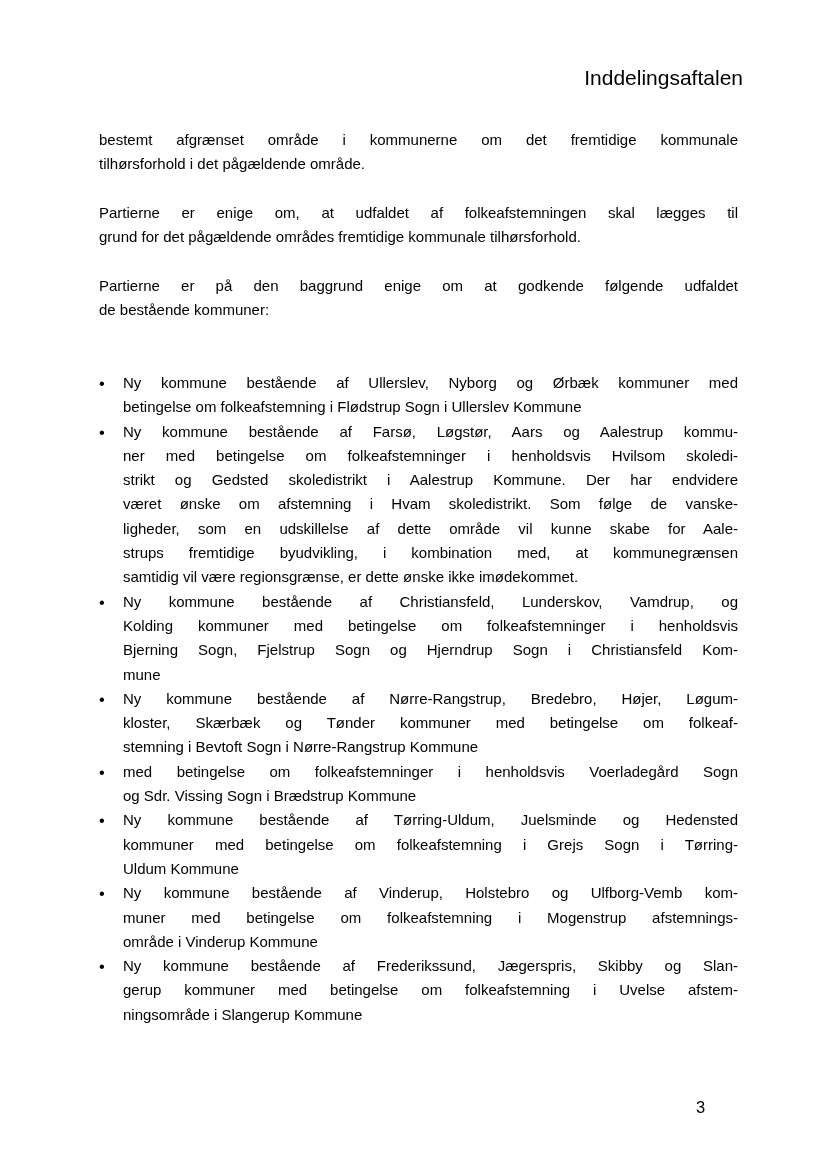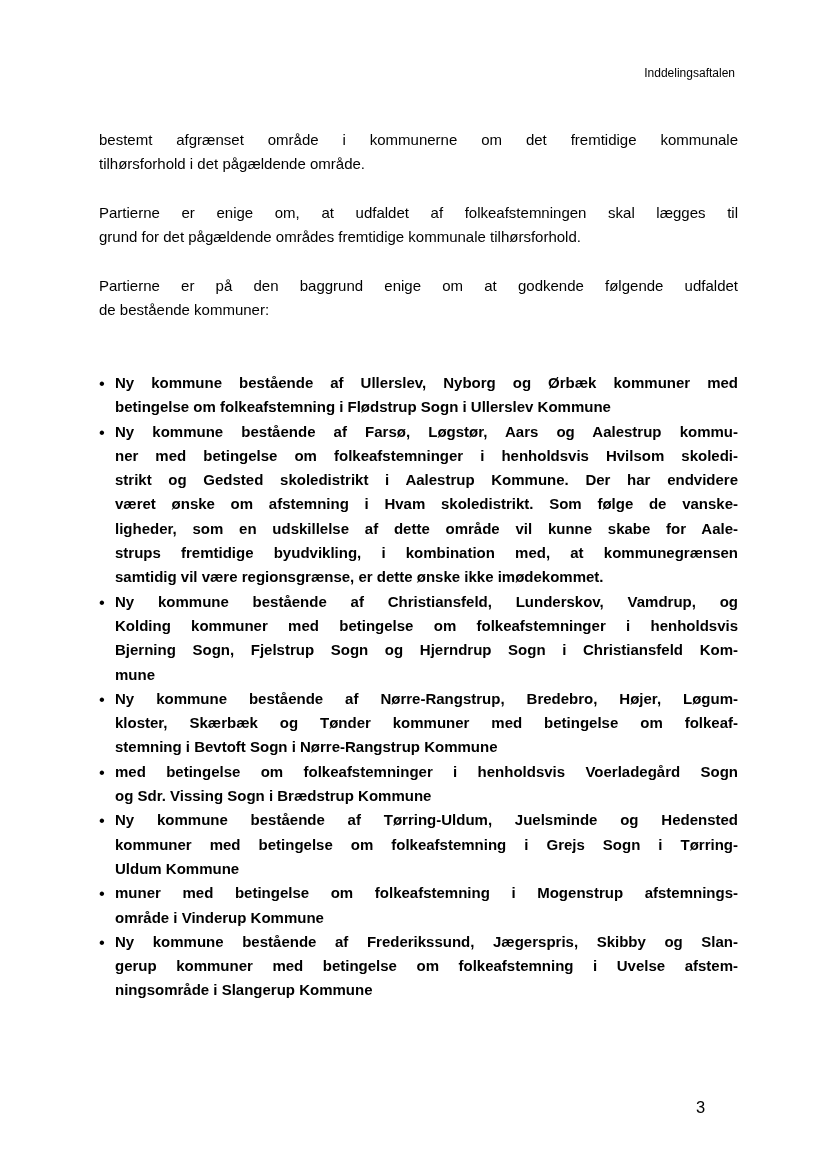--- a/index.html
+++ b/index.html
@@ -1,25 +1,25 @@
 <!DOCTYPE html>
 <html><head>
 <meta charset="utf-8">
 <style>
   html, body { margin: 0; padding: 0; background: #ffffff; }
   body { width: 827px; height: 1169px; position: relative; overflow: hidden;
          font-family: "Liberation Sans", sans-serif; color: #000; }
-  .header { position: absolute; top: 66px; right: 92px; font-size: 12px; }
+  .header { position: absolute; top: 66px; right: 84px; font-size: 21px; }
   .block { position: absolute; left: 99px; width: 639px; }
   .line { height: 24.3px; line-height: 24.3px; font-size: 15px; white-space: nowrap;
           text-align: justify; text-align-last: justify; }
   .line.last { text-align-last: left; }
   .bullet-item { position: relative; }
   .bullet { position: absolute; left: 0; top: 0; font-size: 16.5px; line-height: 24.3px; }
-  .bullet-item .line { margin-left: 16px; font-weight: bold; }
+  .bullet-item .line { margin-left: 24px; }
   .page-number { position: absolute; top: 1098px; left: 696px; font-size: 16.5px; }
 </style>
 </head>
 <body>
 
 <div class="header">Inddelingsaftalen</div>
 
 <div class="block" style="top:128px;">
   <div class="line">bestemt afgrænset område i kommunerne om det fremtidige kommunale</div>
   <div class="line last">tilhørsforhold i det pågældende område.</div>
@@ -70,20 +70,21 @@
     <div class="line last">og Sdr. Vissing Sogn i Brædstrup Kommune</div>
   </div>
   <div class="bullet-item">
     <span class="bullet">•</span>
     <div class="line">Ny kommune bestående af Tørring-Uldum, Juelsminde og Hedensted</div>
     <div class="line">kommuner med betingelse om folkeafstemning i Grejs Sogn i Tørring-</div>
     <div class="line last">Uldum Kommune</div>
   </div>
   <div class="bullet-item">
     <span class="bullet">•</span>
+    <div class="line">Ny kommune bestående af Vinderup, Holstebro og Ulfborg-Vemb kom-</div>
     <div class="line">muner med betingelse om folkeafstemning i Mogenstrup afstemnings-</div>
     <div class="line last">område i Vinderup Kommune</div>
   </div>
   <div class="bullet-item">
     <span class="bullet">•</span>
     <div class="line">Ny kommune bestående af Frederikssund, Jægerspris, Skibby og Slan-</div>
     <div class="line">gerup kommuner med betingelse om folkeafstemning i Uvelse afstem-</div>
     <div class="line last">ningsområde i Slangerup Kommune</div>
   </div>
 </div>

